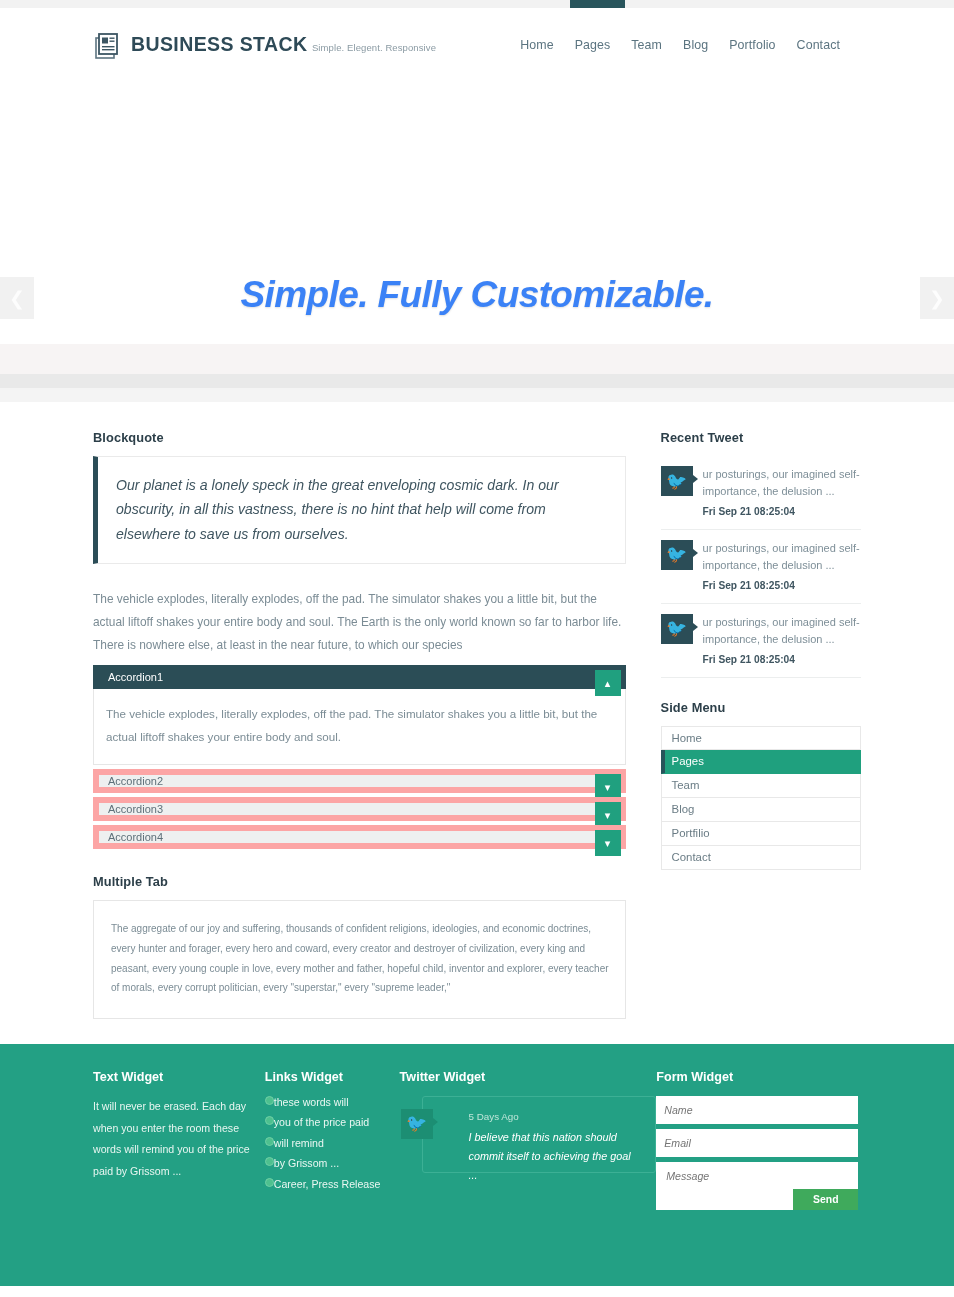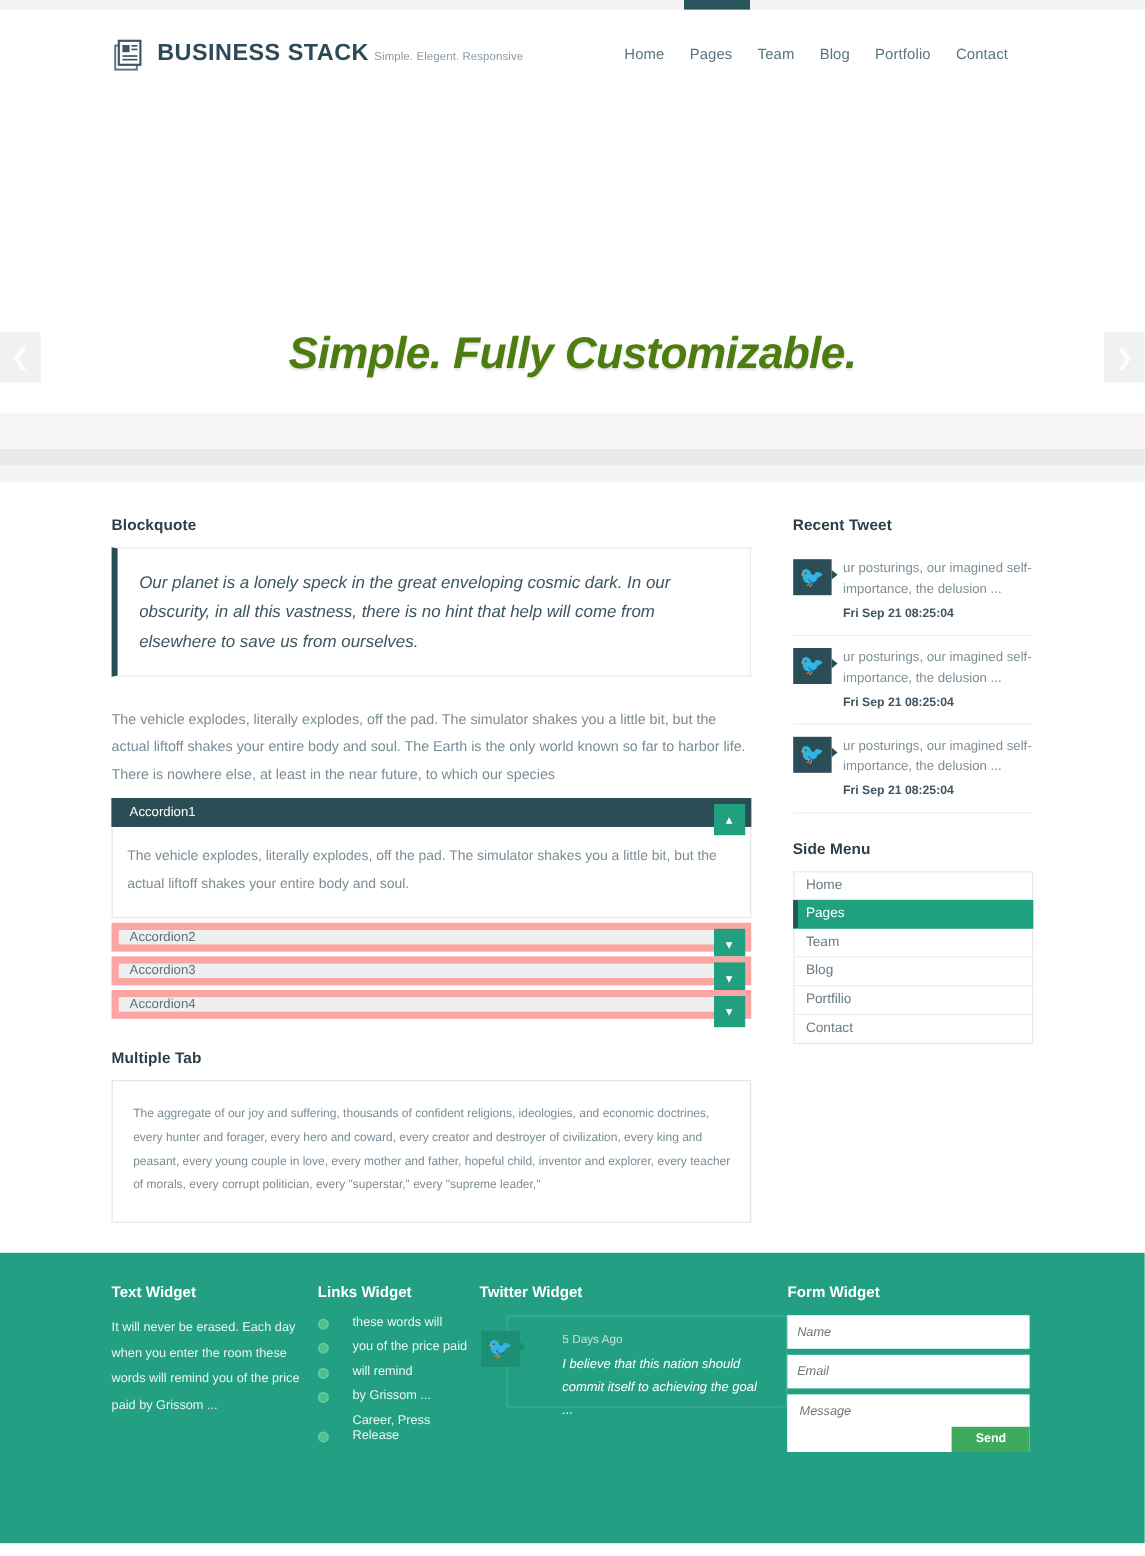--- a/index.html
+++ b/index.html
@@ -45,21 +45,21 @@
       linear-gradient(#22a184, #18917a);
     overflow: hidden;
   }
   .hero-inner {
     position: absolute; inset: 0;
     background: radial-gradient(ellipse 700px 400px at 45% 18%, rgba(255,255,255,.16) 0%, rgba(255,255,255,0) 62%);
   }
   .hero h1 {
     position: absolute; left: 0; right: 0; top: 193px;
     text-align: center;
-    font-size: 37px; font-weight: bold; font-style: italic; color: #4d7c0f;
+    font-size: 37px; font-weight: bold; font-style: italic; color: #3b82f6;
     letter-spacing: -.6px;
     text-shadow: 0 1px 2px rgba(0,0,0,.13);
   }
   .slide-arrow {
     position: absolute; top: 196px; width: 34px; height: 42px;
     background: rgba(0,0,0,.055);
     display: flex; align-items: center; justify-content: center;
     color: rgba(255,255,255,.82); font-size: 19px;
   }
   .slide-arrow.left { left: 0; }
@@ -167,21 +167,21 @@
   }
   .fw-title {
     font-size: 12.6px; font-weight: bold; color: #ffffff; margin-bottom: 12px;
   }
   .fw1 { width: 172px; }
   .fw2 { width: 135px; }
   .fw3 { width: 257px; }
   .fw4 { width: 205px; }
   .fw-text { font-size: 10.6px; color: #e8f6f1; line-height: 2.05; }
   .links li {
-    list-style: none; display: flex; align-items: flex-end; gap: 20px;
+    list-style: none; display: flex; align-items: flex-start; gap: 0;
     font-size: 10.6px; color: #eaf7f2; margin-bottom: 8.5px;
   }
   .bullet {
     width: 9px; height: 9px; border-radius: 50%;
     background: #4ec08f; border: 1px solid #6fd0a6; flex: none;
   }
   .tw-card {
     border: 1px solid #3cb095; border-radius: 3px; padding: 14px 14px 24px 46px;
     position: relative; margin-left: 22px; height: 77px;
   }

